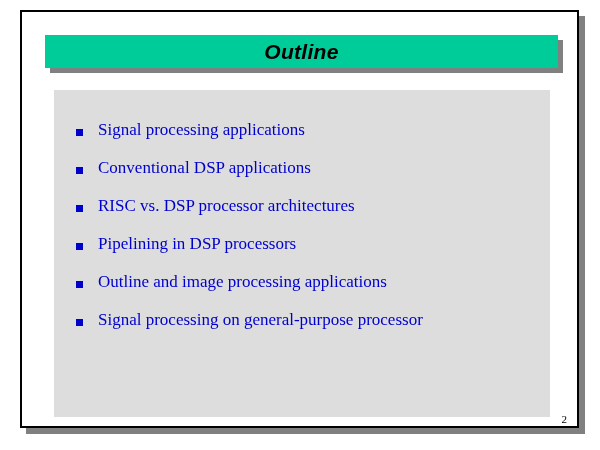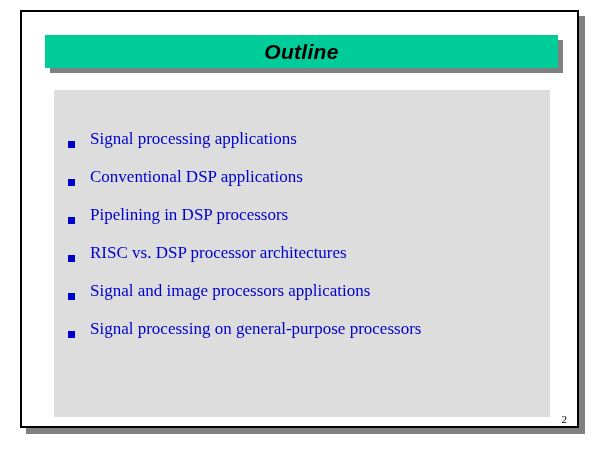--- a/index.html
+++ b/index.html
@@ -88,23 +88,23 @@
     padding: 20px 0 0 0;
   }
 
   #bullet-list {
     list-style: none;
     margin: 0;
     padding: 0;
   }
   .bullet-item {
     display: flex;
-    align-items: flex-end;
+    align-items: center;
     height: 38px;
-    padding-left: 14px;
+    padding-left: 22px;
   }
   .bullet-marker {
     width: 7px;
     height: 7px;
     background: #0000CC;
     flex: 0 0 auto;
     margin-top: 7px;
     margin-right: 15px;
   }
   .bullet-text {
@@ -148,37 +148,37 @@
           <span class="bullet-text">Signal processing applications</span>
         </li>
 
         <li class="bullet-item">
           <span class="bullet-marker"></span>
           <span class="bullet-text">Conventional DSP applications</span>
         </li>
 
         <li class="bullet-item">
           <span class="bullet-marker"></span>
-          <span class="bullet-text">Pipelining in DSP processors</span>
+          <span class="bullet-text">RISC vs. DSP processor architectures</span>
         </li>
 
         <li class="bullet-item">
           <span class="bullet-marker"></span>
-          <span class="bullet-text">RISC vs. DSP processor architectures</span>
+          <span class="bullet-text">Pipelining in DSP processors</span>
         </li>
 
 
         <li class="bullet-item">
           <span class="bullet-marker"></span>
-          <span class="bullet-text">Signal and image processors applications</span>
+          <span class="bullet-text">Outline and image processing applications</span>
         </li>
 
         <li class="bullet-item">
           <span class="bullet-marker"></span>
-          <span class="bullet-text">Signal processing on general-purpose processors</span>
+          <span class="bullet-text">Signal processing on general-purpose processor</span>
         </li>
 
 
       </ul>
     </div>
 
     <div id="page-number">2</div>
 
   </div>
 </div>

